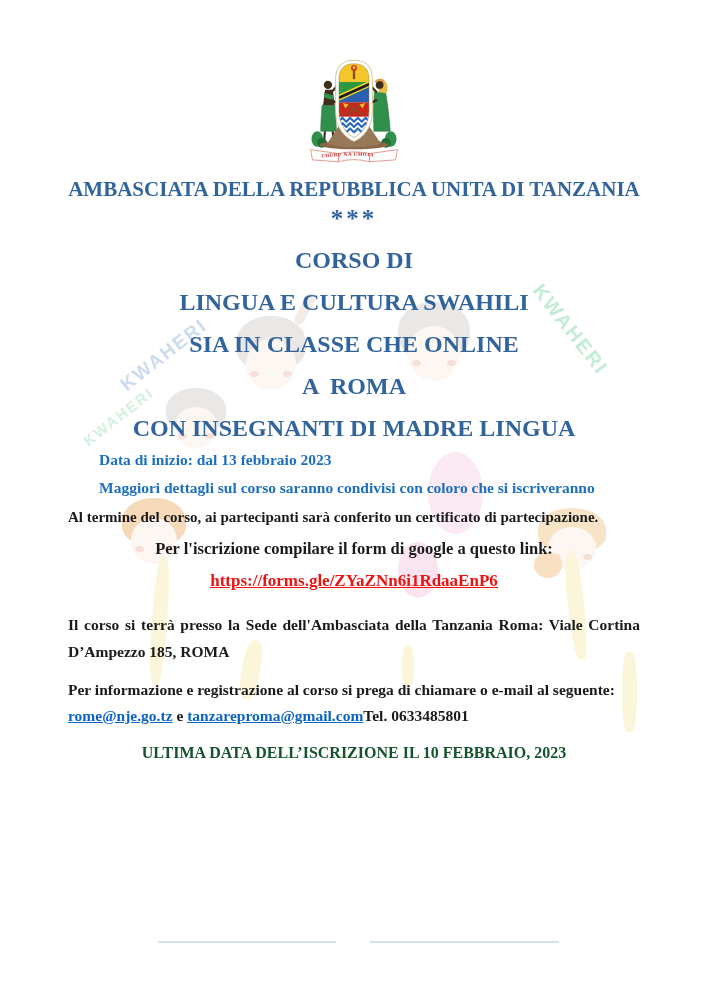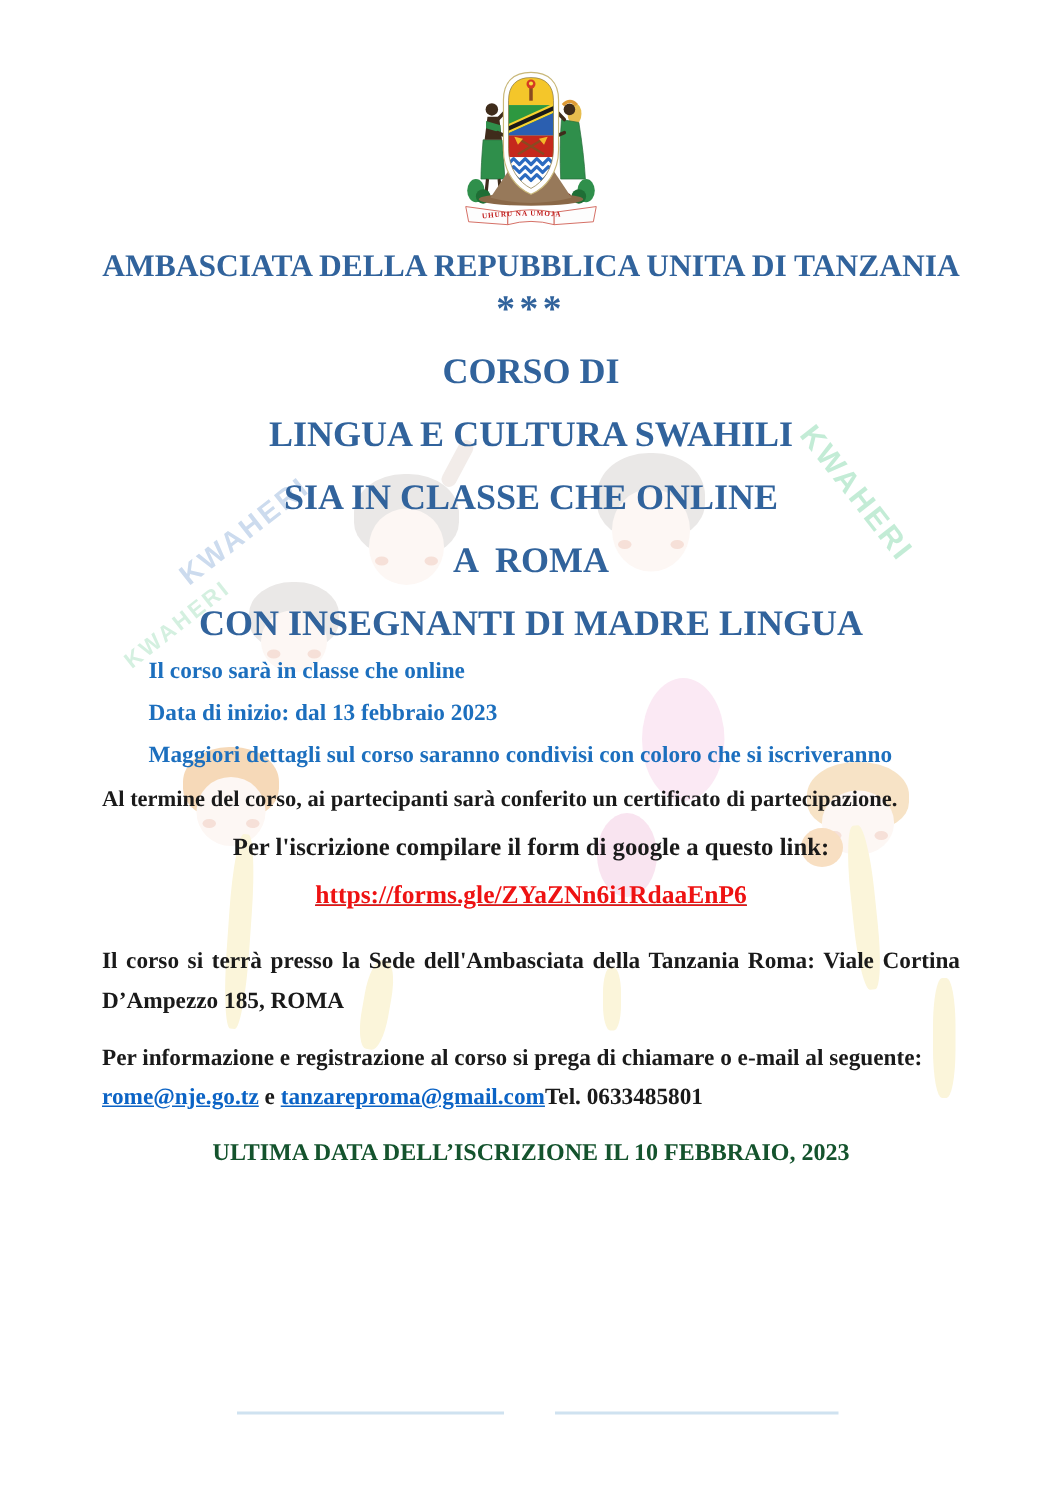--- a/index.html
+++ b/index.html
@@ -14,21 +14,21 @@
                  border-radius:50%;}
   .wm-face .cheek{position:absolute;width:9px;height:6px;background:#f6e0d8;border-radius:50%;top:62%;}
   .wm-face .cheek.l{left:20%;} .wm-face .cheek.r{right:20%;}
   .wm-face.warm .hair{background:#f7e3c6;}
   .wm-kid .hair{background:#f6dcc0;}
   .wm-arm{width:10px;height:34px;background:#f2ece9;border-radius:6px;}
   .wm-blob{border-radius:50%;}
   .wm-word{font-family:"Liberation Sans","DejaVu Sans",sans-serif;font-weight:bold;letter-spacing:2px;}
   .wm-line{height:2px;background:#cfe2f0;top:941px;}
   
-  .content{position:relative;z-index:1;padding:44px 67px 0 68px;}
+  .content{position:relative;z-index:1;padding:56px 67px 0 68px;}
   .emblem{text-align:center;line-height:0;}
   .title{margin:9px 0 0 0;text-align:center;font-size:21px;line-height:24px;color:#31639C;white-space:nowrap;}
   .stars{margin:6px 0 0 0;text-align:center;font-size:25px;line-height:24px;color:#31639C;letter-spacing:3px;}
   .hd{margin:12px 0 0 0;text-align:center;font-size:24px;line-height:30px;color:#31639C;white-space:pre;}
   .hd.first{margin-top:14px;}
   .intro{margin:6px 0 0 0;font-size:15.5px;line-height:27px;text-align:justify;}
   .details{margin:0;padding:0;}
   .details p{margin:6px 0 0 31px;font-size:15.5px;line-height:22px;color:#1C6FBE;}
   .certificate{margin:6px 0 0 0;font-size:15px;line-height:24px;white-space:nowrap;}
   .form-label{margin:8px 0 0 0;text-align:center;font-size:16.5px;line-height:24px;}
@@ -178,21 +178,20 @@
     <div class="stars">***</div>
 
     <h2 class="hd first">CORSO DI</h2>
     <h2 class="hd">LINGUA E CULTURA SWAHILI</h2>
     <h2 class="hd">SIA IN CLASSE CHE ONLINE</h2>
     <h2 class="hd">A  ROMA</h2>
     <h2 class="hd">CON INSEGNANTI DI MADRE LINGUA</h2>
 
 
     <div class="details">
-      <p>Il corso sarà in classe che online</p>
       <p>Data di inizio: dal 13 febbraio 2023</p>
       <p>Maggiori dettagli sul corso saranno condivisi con coloro che si iscriveranno</p>
     </div>
 
     <p class="certificate">Al termine del corso, ai partecipanti sarà conferito un certificato di partecipazione.</p>
 
     <p class="form-label">Per l'iscrizione compilare il form di google a questo link:</p>
     <p class="form-link-row">
       <a class="red-link">https://forms.gle/ZYaZNn6i1RdaaEnP6</a>
     </p>

